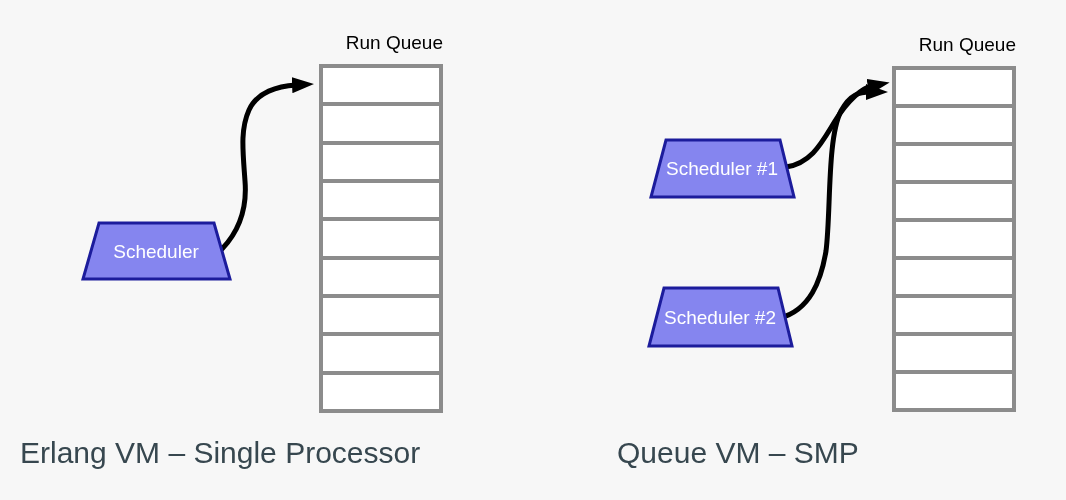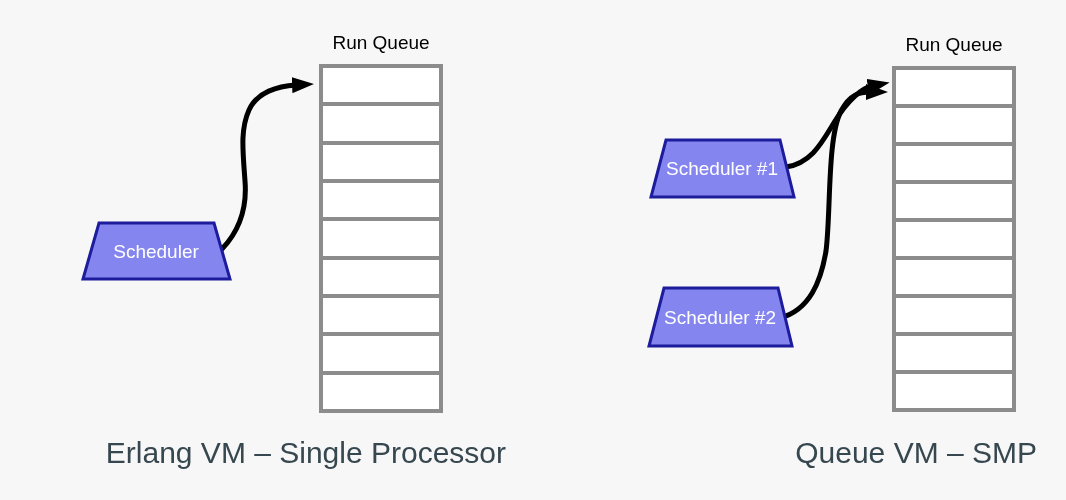--- a/index.html
+++ b/index.html
@@ -36,21 +36,21 @@
 
   .trap-label {
     fill: var(--sched-text, #ffffff);
     font-family: "Liberation Sans", sans-serif;
     font-size: 19px;
   }
 
   .queue-label {
     position: absolute;
     width: 124px;
-    text-align: center;
+    text-align: right;
     font-size: 19px;
     color: var(--qlabel, #000000);
     z-index: 2;
     white-space: nowrap;
   }
 
   .queue {
     position: absolute;
     width: 124px;
     background: var(--qborder, #8c8c8c);
@@ -62,21 +62,21 @@
     z-index: 1;
   }
 
   .slot {
     flex: 1;
     background: var(--slot, #ffffff);
   }
 
   .caption {
     position: absolute;
-    text-align: right;
+    text-align: left;
     font-size: 30px;
     color: var(--caption, #37474f);
     z-index: 2;
     white-space: nowrap;
   }
 
   
   #queue-label-left  { left: 319px; top: 32px;  }
   #queue-left        { left: 319px; top: 64px;  height: 349px; }
   #caption-left      { left: 20px;  top: 436px; width: 486px; }

